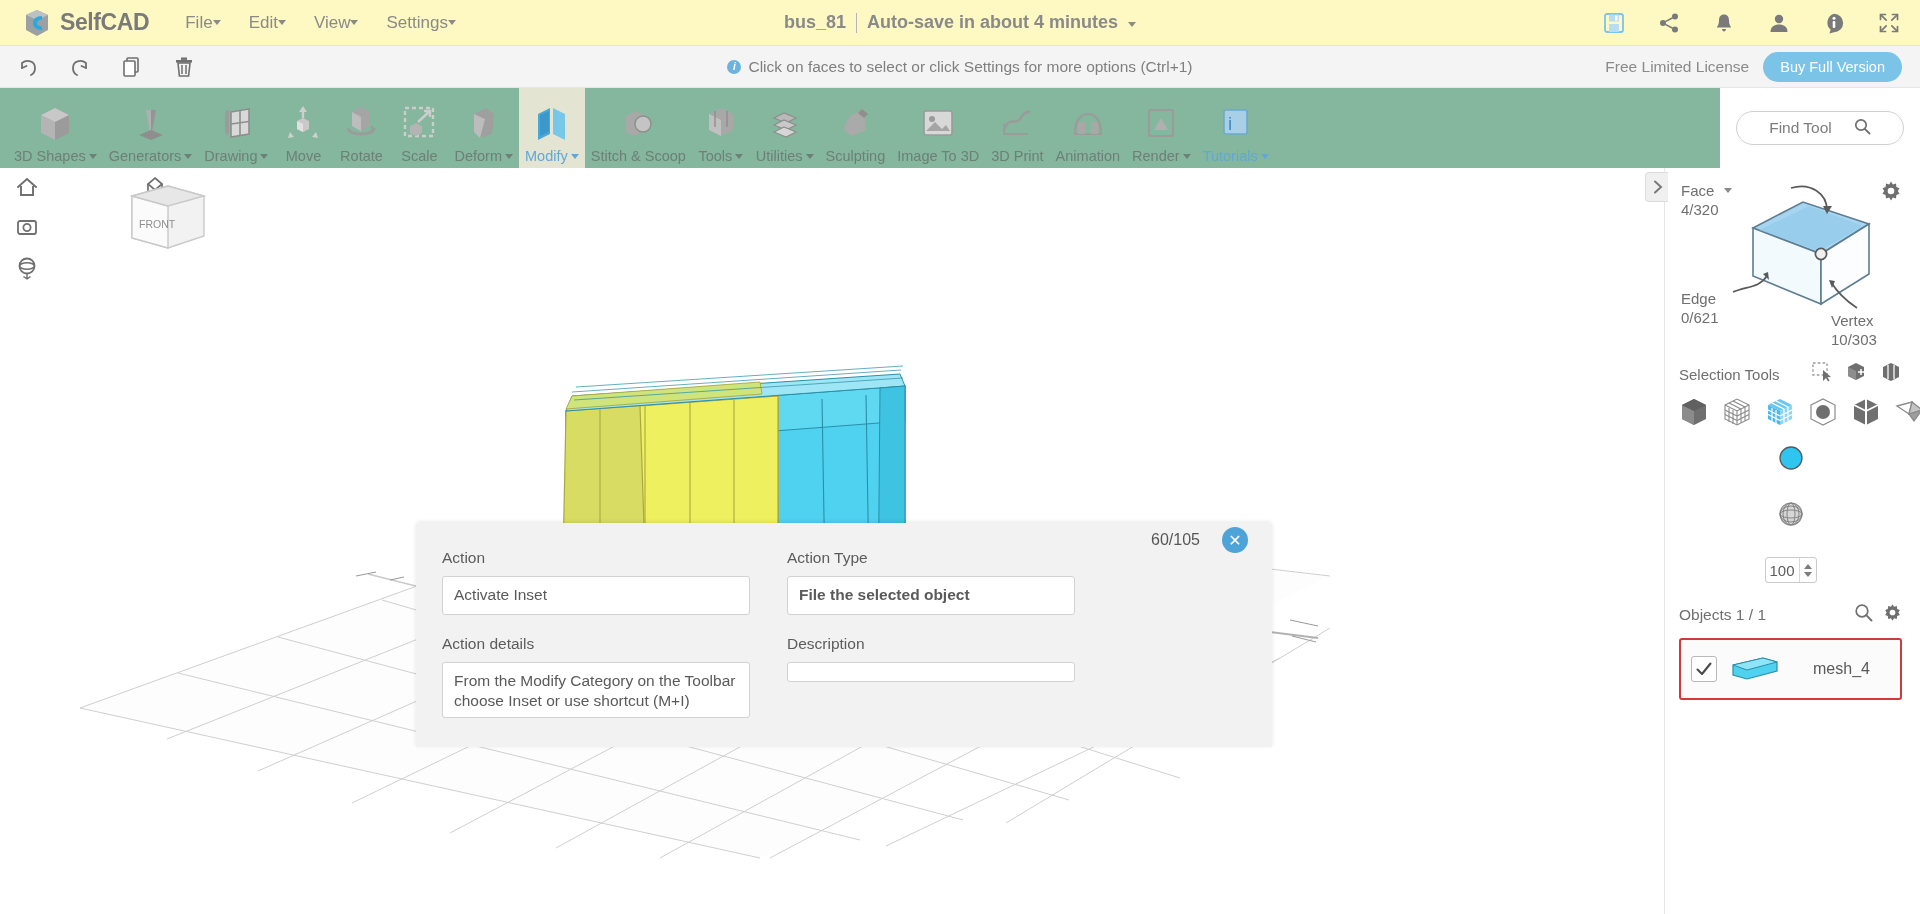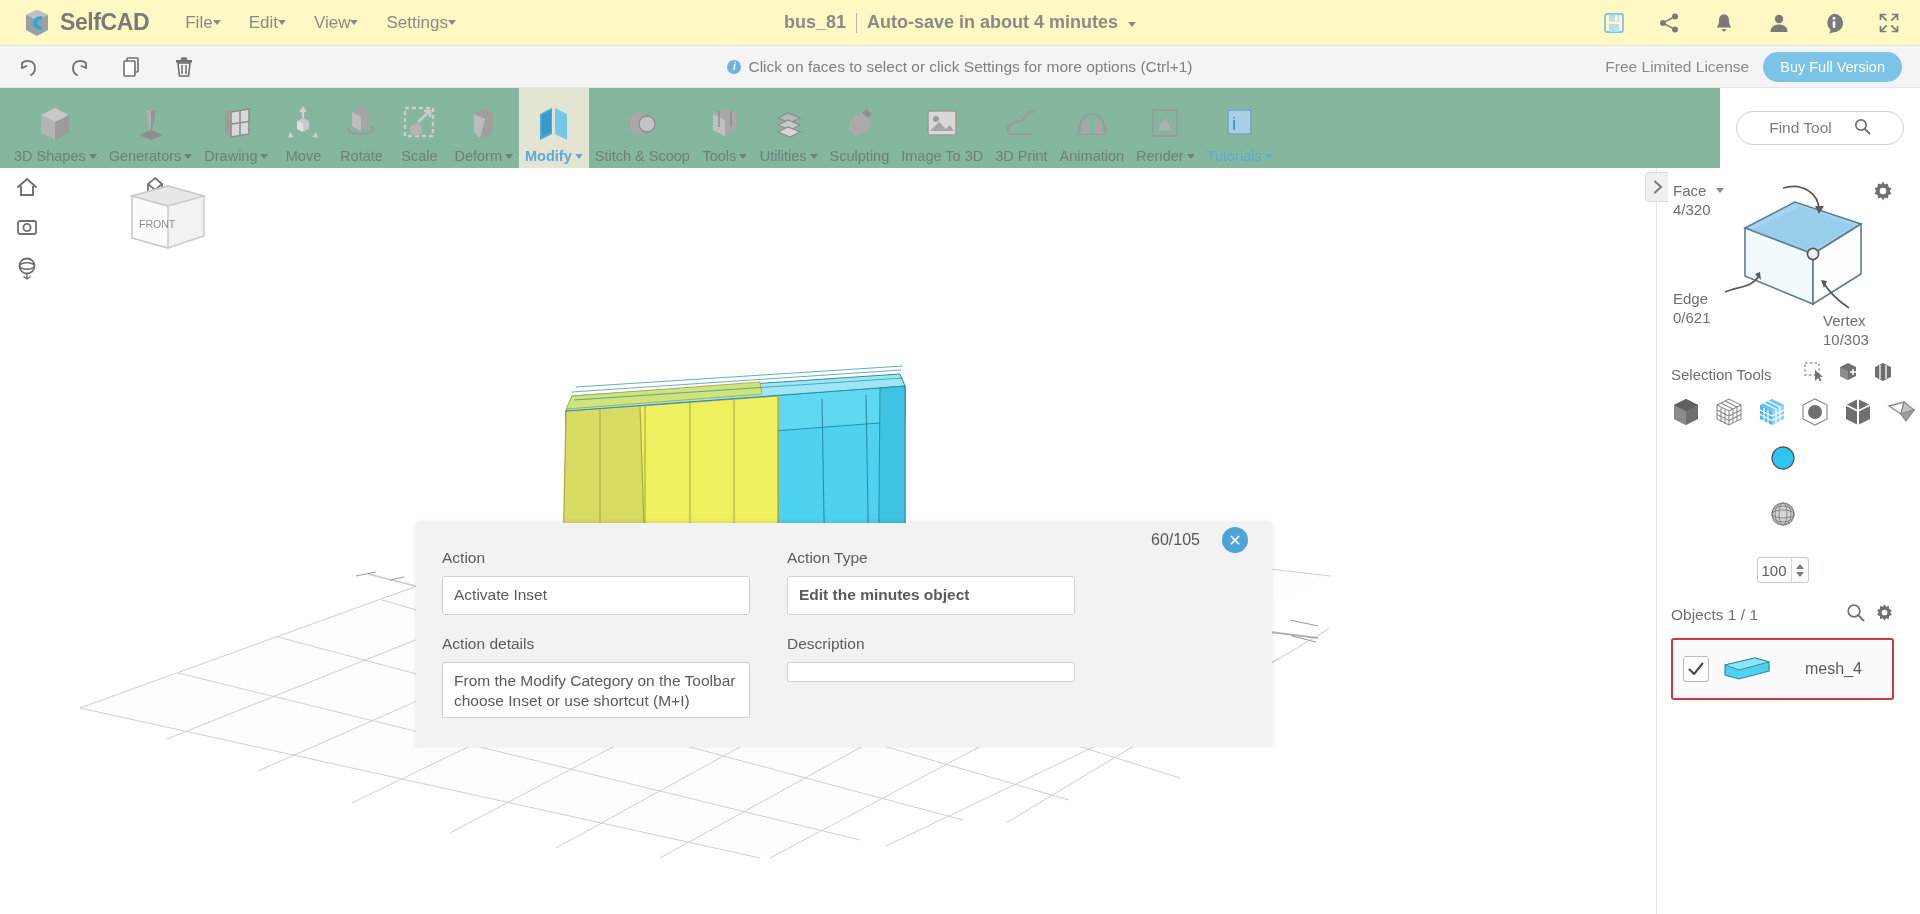--- a/index.html
+++ b/index.html
@@ -78,21 +78,21 @@
     min-width: 48px; height: 80px; display: flex; flex-direction: column;
     align-items: center; justify-content: flex-end; padding: 0 6px 4px;
     cursor: pointer; position: relative;
   }
   .tb-item.active { background: #e3e5d2; }
   .tb-ico { width: 46px; height: 46px; display: block; margin-bottom: 2px; }
   .tb-label {
     font-size: 14.5px; color: #6e7f77; display: flex; align-items: center; gap: 3px;
     white-space: nowrap;
   }
-  .tb-item.active .tb-label { color: #5fa8d8; font-weight: bold; }
+  .tb-item.active .tb-label { color: #5fa8d8; }
   .tb-item.tutorials .tb-label { color: #5fa8d8; }
   .caret-g { width: 0; height: 0; border-left: 4px solid transparent;
              border-right: 4px solid transparent; border-top: 5px solid #6e7f77; }
   .tb-item.active .caret-g, .tb-item.tutorials .caret-g { border-top-color: #5fa8d8; }
 
   .findtool {
     position: absolute; right: 0; top: 0; width: 200px; height: 80px;
     background: #ffffff; display: flex; align-items: center; justify-content: center;
   }
   .findtool-box {
@@ -114,21 +114,21 @@
   .viewcube { position: absolute; left: 112px; top: 0; z-index: 6; text-align: right; }
   .panel-toggle {
     position: absolute; right: -1px; top: 4px; width: 24px; height: 30px;
     background: #f0f0f0; border: 1px solid #dcdcdc; border-right: none;
     border-radius: 4px 0 0 4px; display: flex; align-items: center;
     justify-content: center; cursor: pointer; z-index: 7;
   }
 
   
   .rightpanel {
-    position: absolute; right: 12px; top: 168px; width: 252px; bottom: 0;
+    position: absolute; right: 4px; top: 168px; width: 252px; bottom: 0;
     background: #fff; border-left: 1px solid #e6e6e6; padding: 8px 14px;
   }
   .rp-top { position: relative; height: 184px; }
   .rp-face { position: absolute; left: 2px; top: 6px; }
   .rp-lbl { font-size: 15px; color: #6f6f6f; display: flex; align-items: center; gap: 10px;}
   .rp-num { font-size: 15px; color: #6f6f6f; margin-top: 2px; }
   .rp-edge { position: absolute; left: 2px; top: 114px; }
   .rp-vertex { position: absolute; left: 152px; top: 136px; }
   .rp-gear { position: absolute; right: 0; top: 4px; cursor: pointer; }
   .rp-cube { position: absolute; left: 52px; top: 6px; }
@@ -908,21 +908,21 @@
     <div class="tut-body">
       <div class="tut-col">
         <div class="tut-flabel">Action</div>
         <div class="tut-input">Activate Inset</div>
         <div class="tut-flabel" style="margin-top:20px">Action details</div>
         <div class="tut-input tall">From the Modify Category on the Toolbar choose Inset or use shortcut (M+I)</div>
       </div>
 
       <div class="tut-col right">
         <div class="tut-flabel">Action Type</div>
-        <div class="tut-input bold">Edit the minutes object</div>
+        <div class="tut-input bold">File the selected object</div>
         <div class="tut-flabel" style="margin-top:20px">Description</div>
         <div class="tut-input empty"></div>
       </div>
 
       <div class="tut-counter">60/105</div>
       <div class="tut-close">✕</div>
     </div>
   </div>
 
 </div>

